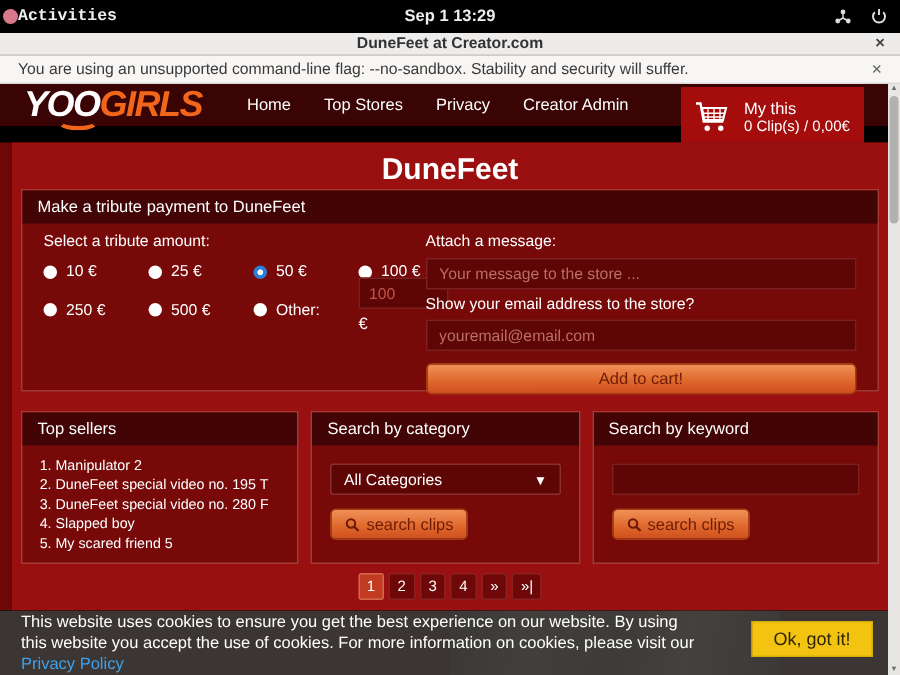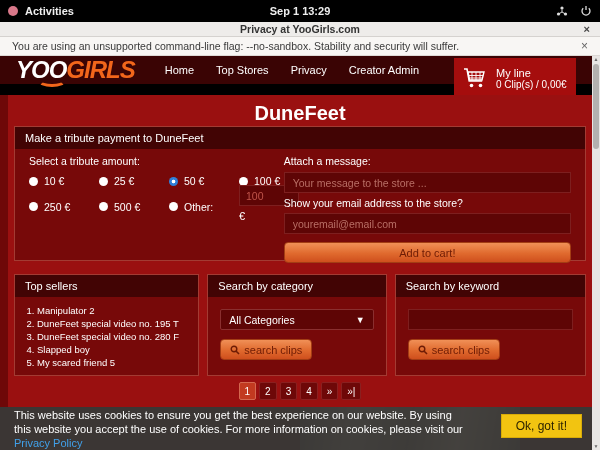--- a/index.html
+++ b/index.html
@@ -3,21 +3,21 @@
 <meta charset="utf-8">
 <style>
   * { margin:0; padding:0; box-sizing:border-box; }
   html,body { width:600px; height:450px; overflow:hidden; }
   body { font-family:"Liberation Sans","DejaVu Sans",sans-serif; background:#000; }
   .screen { position:relative; width:600px; height:450px; background:#000; }
 
   
   .topbar { position:absolute; top:0; left:0; right:0; height:22px; background:#000;
             display:flex; align-items:center; color:#eee; font-size:11px; font-weight:bold; }
-  .tb-left { display:flex; align-items:center; gap:7px; padding-left:8px; }
+  .tb-left { display:flex; align-items:center; gap:0; padding-left:2px;font-family:Liberation Mono, monospace; }
   .activities-dot { width:10px; height:10px; border-radius:50%; background:#d9788a; display:inline-block; }
   .tb-app { display:flex; align-items:center; gap:6px; margin-left:26px; }
   .chrome-dot { width:11px; height:11px; border-radius:50%; background:#9a9a9a;
                 border:2px solid #5c5c5c; display:inline-block; }
   .tb-clock { position:absolute; left:50%; transform:translateX(-50%); }
   .tb-right { position:absolute; right:8px; display:flex; align-items:center; gap:12px; }
   .tb-right svg { display:block; }
 
   
   .titlebar { position:absolute; top:22px; left:0; right:0; height:15px; background:#eeecea;
@@ -138,21 +138,21 @@
         <path d="M6 4.5 V7 M6 7 L2.5 9 M6 7 L9.5 9" stroke="#ddd" stroke-width="1" fill="none"></path>
       </svg>
       <svg width="12" height="12" viewBox="0 0 12 12">
         <path d="M3.2 3.2 a4 4 0 1 0 5.6 0" stroke="#ddd" stroke-width="1.3" fill="none"></path>
         <line x1="6" y1="1" x2="6" y2="5" stroke="#ddd" stroke-width="1.3"></line>
       </svg>
     </div>
   </div>
 
   <div class="titlebar">
-    <span>Privacy at YooGirls.com</span>
+    <span>DuneFeet at Creator.com</span>
     <span class="win-close">×</span>
   </div>
 
   <div class="warnbar">
     <span>You are using an unsupported command-line flag: --no-sandbox. Stability and security will suffer.</span>
     <span class="warn-close">×</span>
   </div>
 
   <div class="site-header">
     <div class="logo">
@@ -167,21 +167,21 @@
     </nav>
     <div class="cart-box">
       <svg width="26" height="26" viewBox="0 0 26 26">
         <path d="M2 4 h3 l2.2 12 h13" stroke="#fff" stroke-width="1.6" fill="none"></path>
         <path d="M6 7 h16 l-2 8 h-12.5 z" stroke="#fff" stroke-width="1.4" fill="none"></path>
         <path d="M10 7 v8 M14 7 v8 M18 7 v8 M6.8 10.5 h14.4 M7.4 13 h13.2" stroke="#fff" stroke-width="0.9"></path>
         <circle cx="9.5" cy="20.5" r="1.8" fill="#fff"></circle>
         <circle cx="18.5" cy="20.5" r="1.8" fill="#fff"></circle>
       </svg>
       <div>
-        <div class="cart-title">My line</div>
+        <div class="cart-title">My this</div>
         <div class="cart-status">0 Clip(s) / 0,00€</div>
       </div>
     </div>
   </div>
 
   <div class="content-outer">
     <div class="content">
       <h1 class="page-title">DuneFeet</h1>
 
       <div class="panel tribute-panel">

